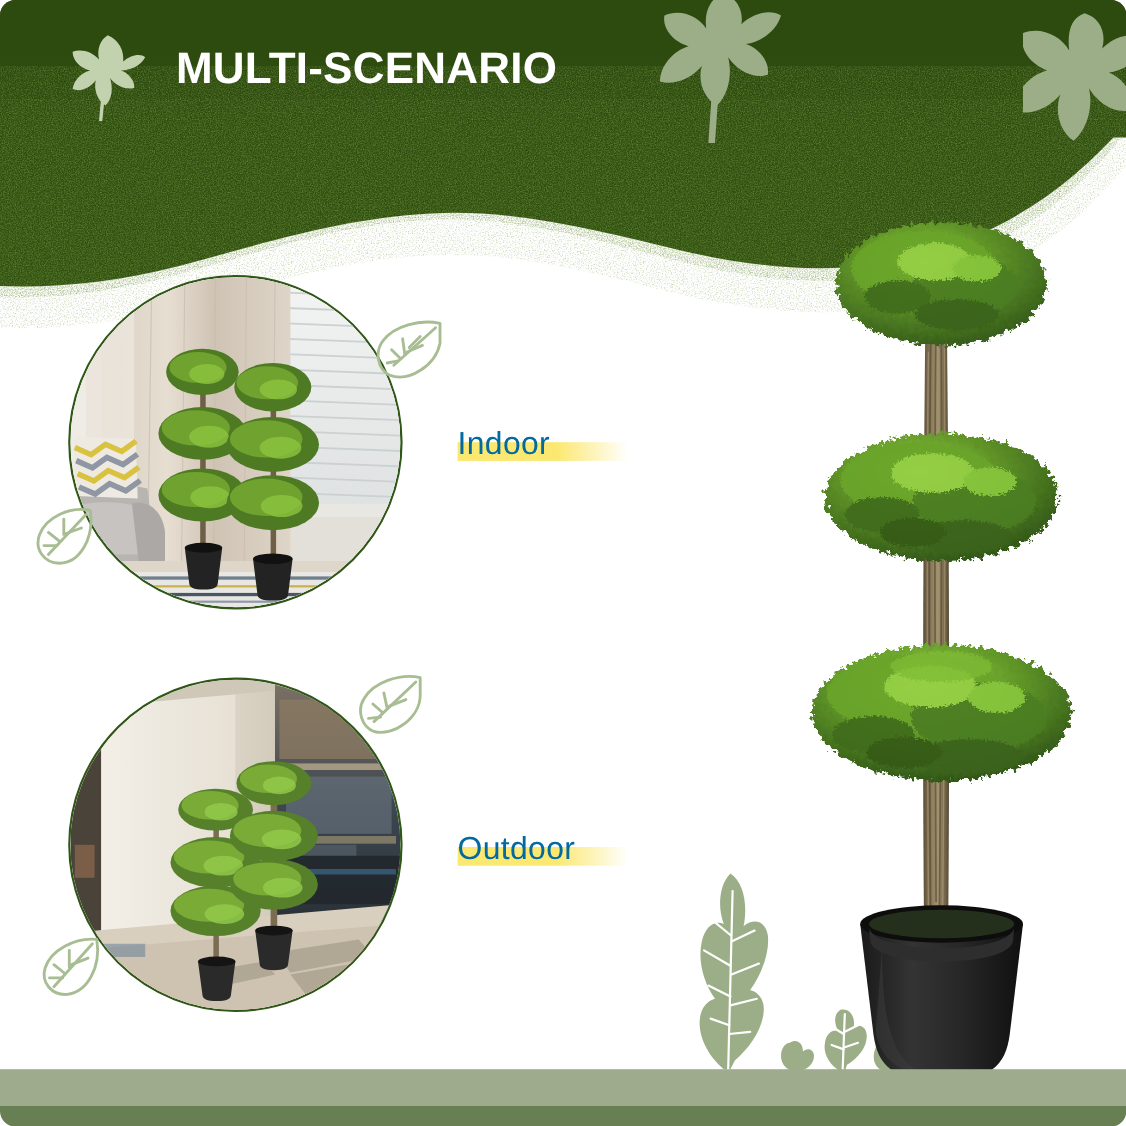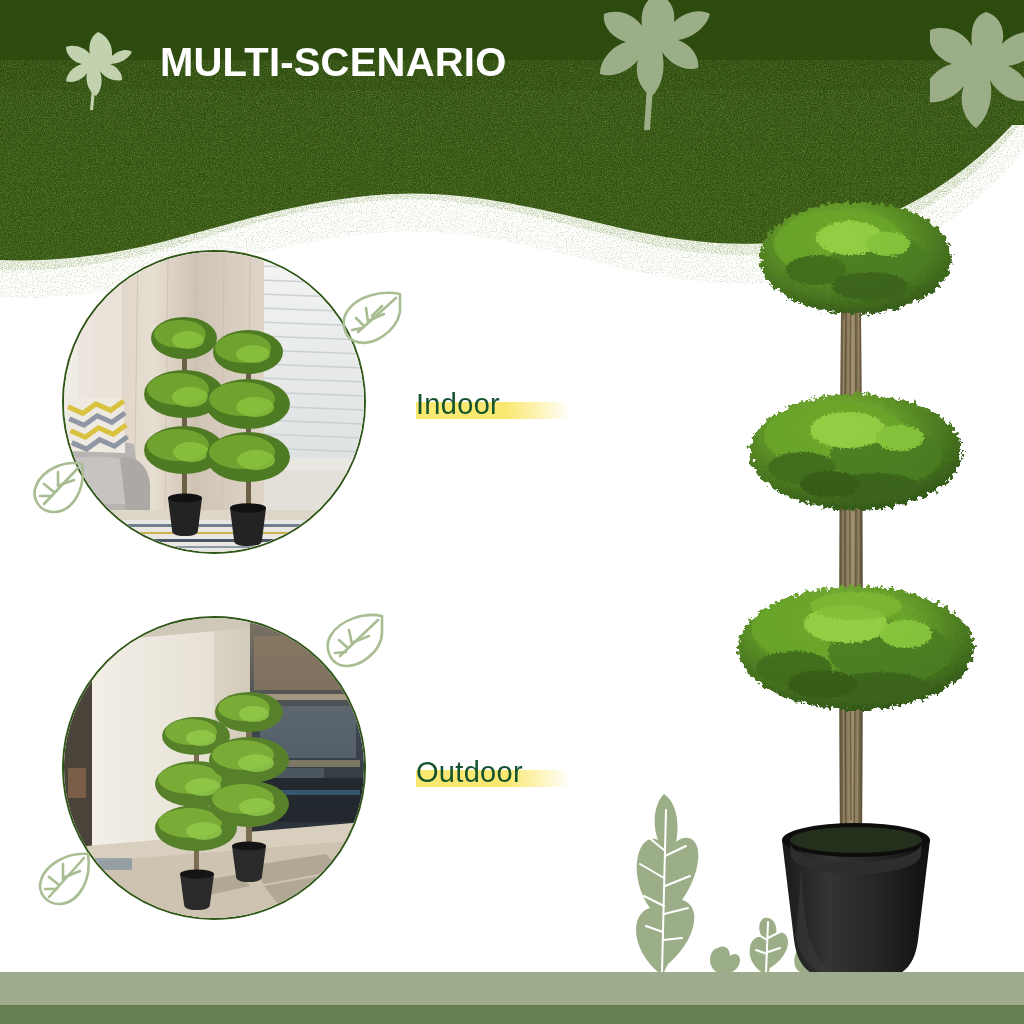--- a/index.html
+++ b/index.html
@@ -4,21 +4,21 @@
 <title>Multi-Scenario Product Banner</title>
 <style>
   html,body{margin:0;padding:0;}
   body{
     width:1024px;height:1024px;
     background:#ffffff;
     font-family:"Liberation Sans","DejaVu Sans",sans-serif;
     overflow:hidden;
     position:relative;
   }
-  .stage{position:absolute;inset:0;width:1024px;height:1024px;overflow:hidden;background:#fff;}
+  .stage{position:absolute;inset:0;width:1024px;height:1024px;overflow:hidden;background:#fff;border-radius:14px;}
 
   
   .header{
     position:absolute;left:0;top:0;width:1024px;height:300px;
     overflow:hidden;pointer-events:none;
   }
   .header-solid{
     position:absolute;left:0;top:0;width:1024px;height:125px;
     background:linear-gradient(180deg,#2d4a0f 0%,#2f4d10 60%,#30500f 100%);
   }
@@ -47,21 +47,21 @@
   .scene-outdoor{left:62px;top:616px;width:300px;height:300px;}
   .scene-inner{position:absolute;inset:0;}
 
   
   .label-wrap{position:absolute;}
   .label-hl{
     position:absolute;left:0;bottom:2px;width:155px;height:17px;
     background:linear-gradient(90deg,#fbe870 0%,#fbe870 58%,rgba(251,232,112,0) 100%);
   }
   .label-txt{
-    position:relative;font-size:29px;color:#14532d;
+    position:relative;font-size:29px;color:#0369a1;
     font-family:"Liberation Sans","DejaVu Sans",sans-serif;
     white-space:nowrap;font-weight:normal;letter-spacing:.3px;
   }
   .lbl-indoor{left:416px;top:388px;}
   .lbl-outdoor{left:416px;top:756px;text-align:center;}
 
   
   .deco-leaf{position:absolute;}
   .dl1{left:338px;top:288px;width:66px;height:58px;}
   .dl2{left:28px;top:456px;width:62px;height:62px;}

